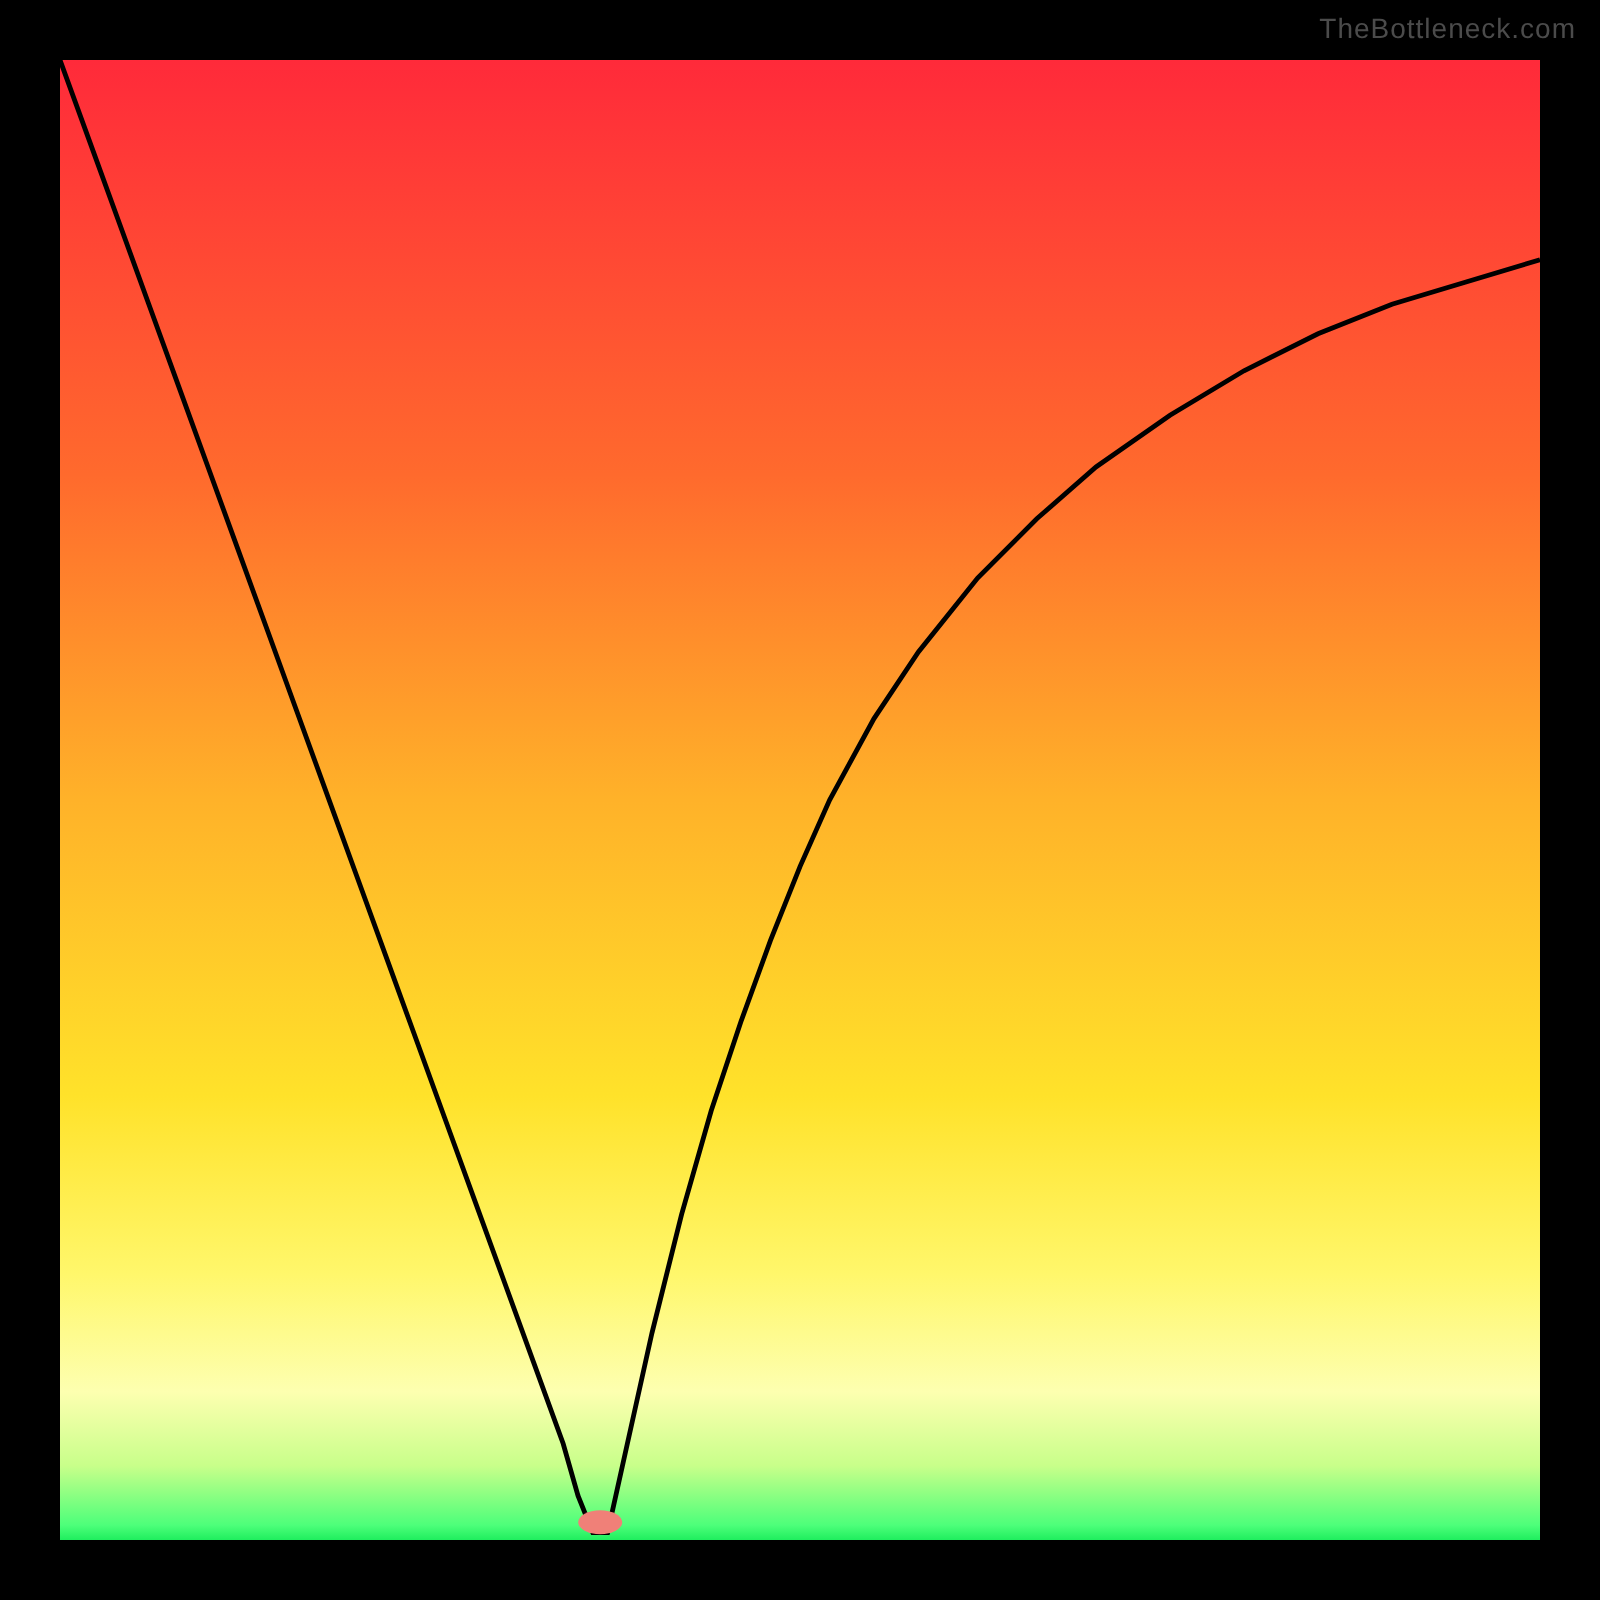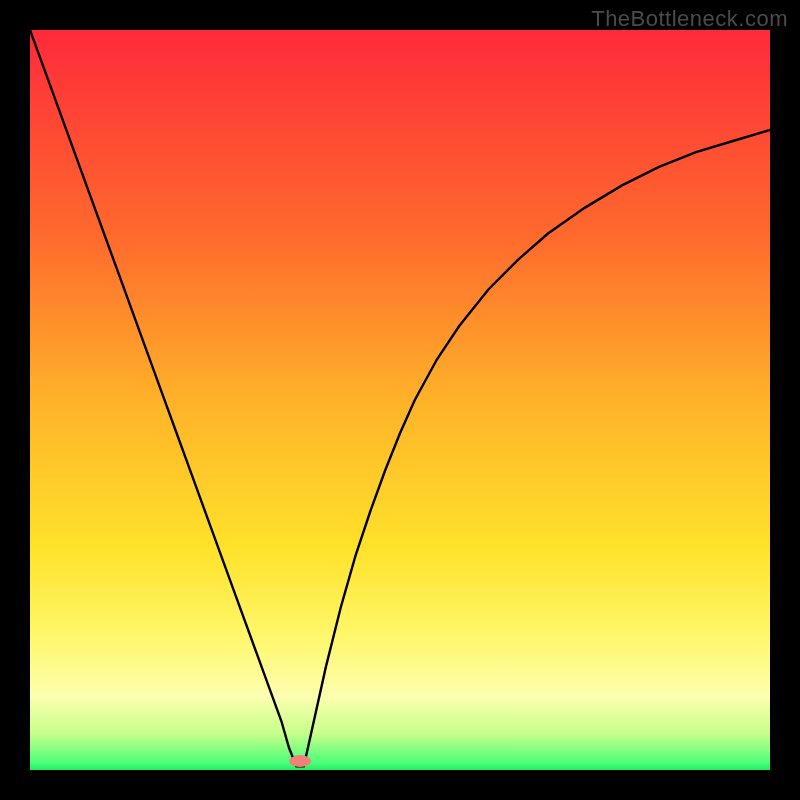--- a/index.html
+++ b/index.html
@@ -28,21 +28,21 @@
   .plot-area svg {
     display: block;
     width: 100%;
     height: 100%;
   }
   .watermark {
     position: absolute;
     top: 6px;
     right: 12px;
     color: #4b4b4b;
-    font-size: 22px;
+    font-size: 14px;
     font-weight: 400;
     letter-spacing: 0.5px;
     user-select: none;
   }
 </style>
 </head>
 <body>
 
 <div class="frame">
   <div class="watermark">TheBottleneck.com</div>

